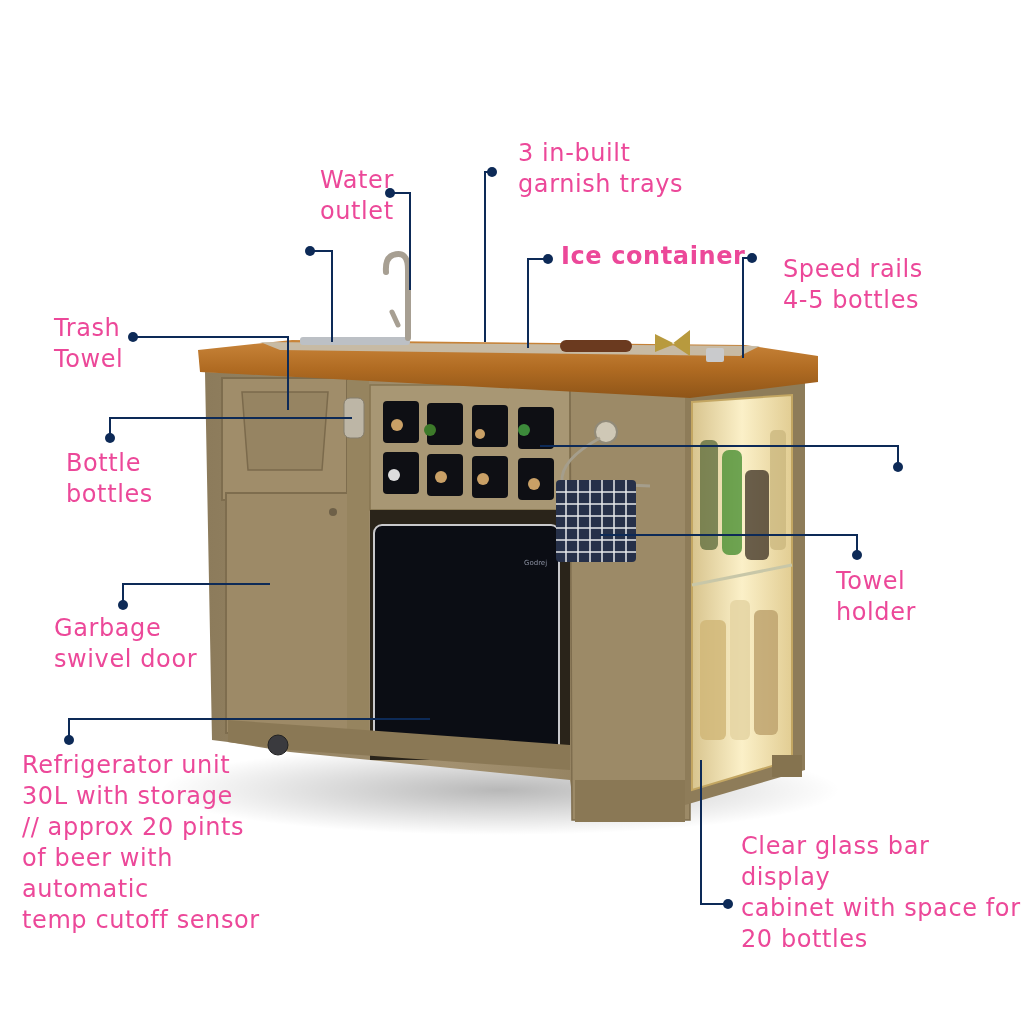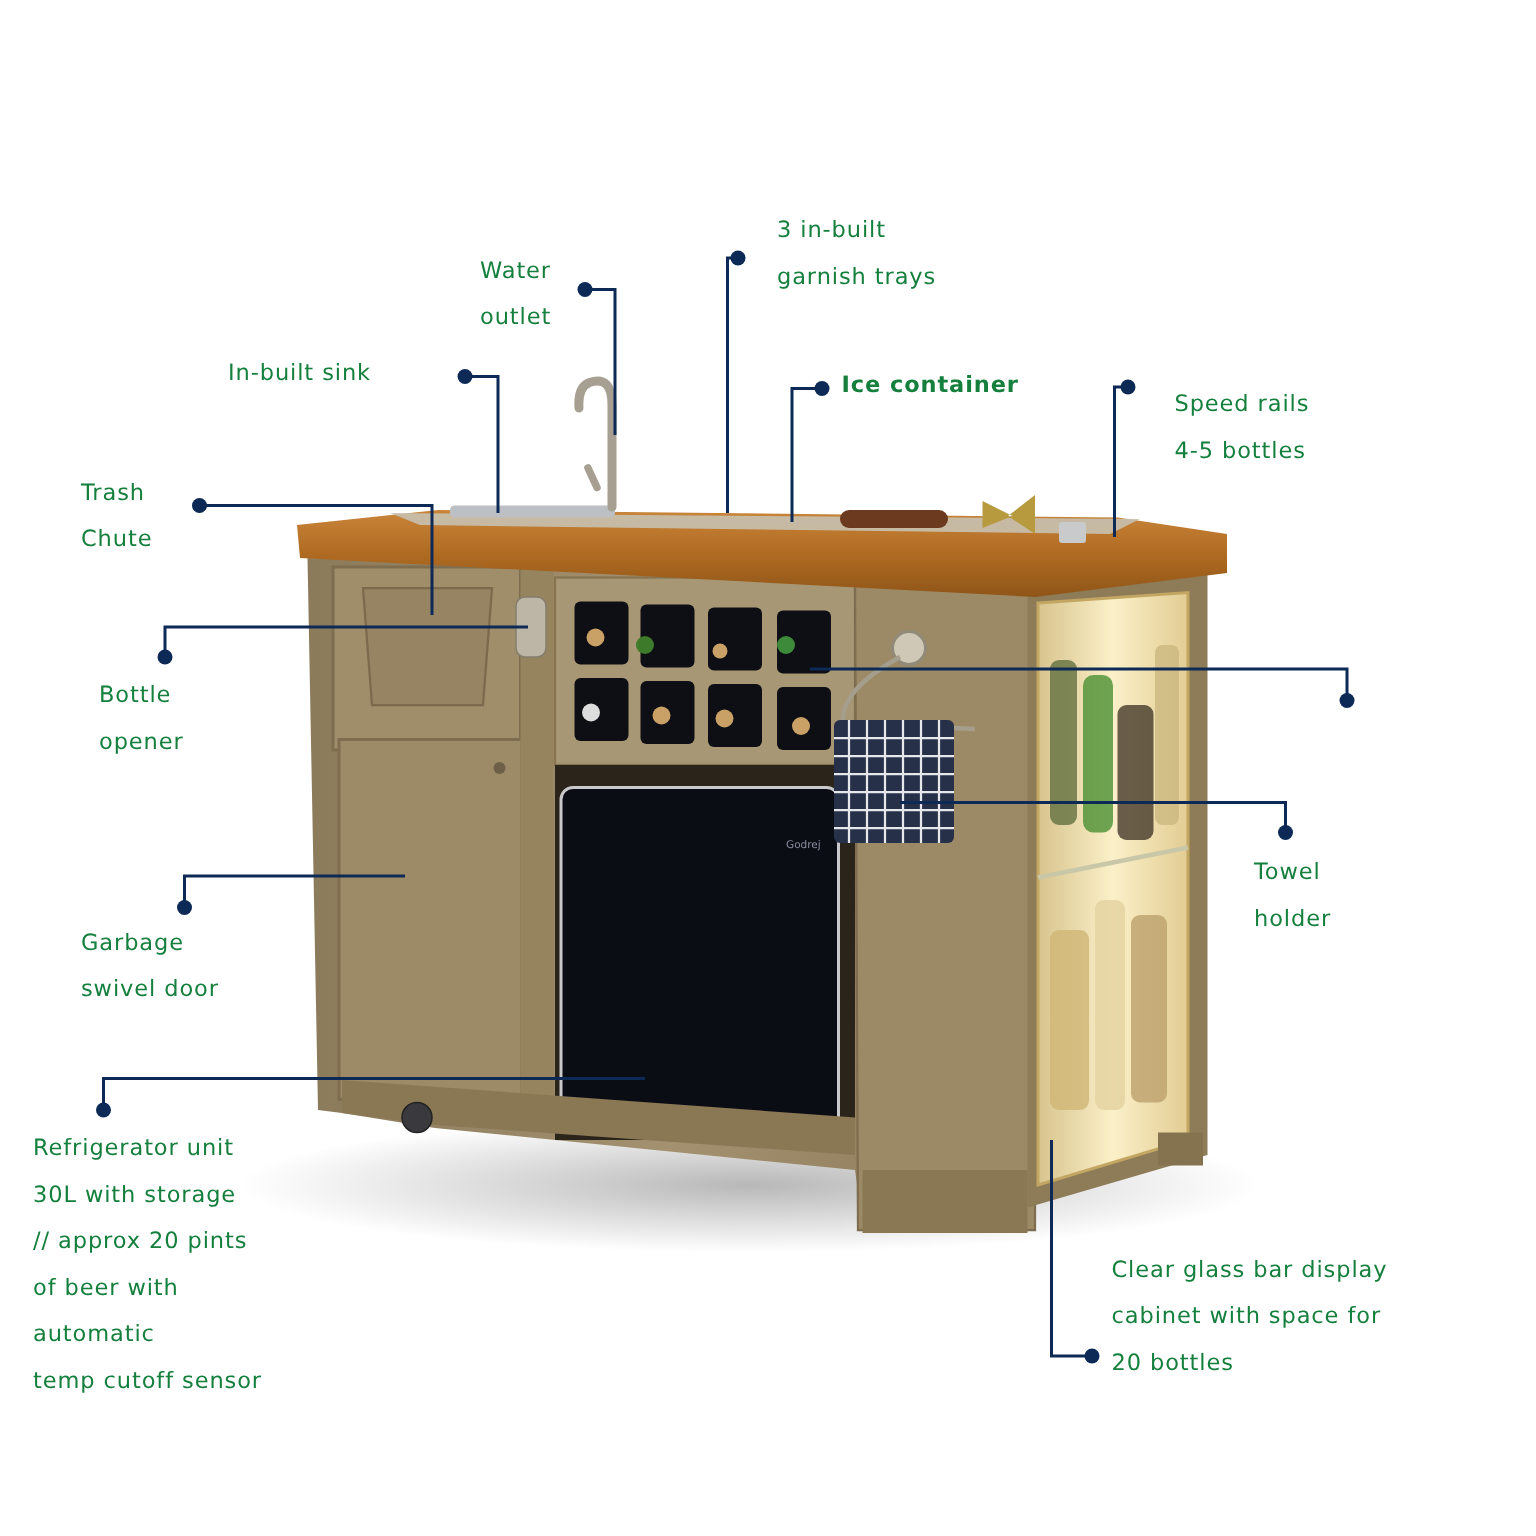--- a/index.html
+++ b/index.html
@@ -1,18 +1,18 @@
 <!DOCTYPE html>
 <html><head>
 <meta charset="utf-8">
 <style>
   html,body{margin:0;padding:0;background:#ffffff;}
   body{width:1024px;height:1024px;position:relative;overflow:hidden;font-family:"Liberation Sans",sans-serif;}
   .canvas{position:absolute;left:0;top:0;width:1024px;height:1024px;}
-  .lbl{position:absolute;color:#15803d;font-size:15px;line-height:31px;letter-spacing:0.6px;white-space:pre-line;font-family:"DejaVu Sans",sans-serif;font-weight:400;}
+  .lbl{position:absolute;color:#ec4899;font-size:24px;line-height:31px;letter-spacing:0.6px;white-space:pre-line;font-family:"DejaVu Sans",sans-serif;font-weight:400;}
   svg{position:absolute;left:0;top:0;}
 </style>
 </head>
 <body>
 
 <div class="canvas">
 
   <svg width="1024" height="1024">
     <defs>
       <linearGradient id="wood" x1="0" y1="0" x2="0" y2="1">
@@ -159,28 +159,27 @@
       <circle cx="123" cy="605" r="5"></circle>
       <circle cx="69" cy="740" r="5"></circle>
       <circle cx="728" cy="904" r="5"></circle>
     </g>
   </svg>
 
   <div class="lbl" style="left:300px;top:165px;margin-left:20px;">Water
 outlet</div>
   <div class="lbl" style="left:518px;top:138px;">3 in-built
 garnish trays</div>
-  <div class="lbl" style="left:152px;top:233px;">In-built sink</div>
   <div class="lbl" style="left:561px;top:241px;font-weight:bold;">Ice container</div>
   <div class="lbl" style="left:783px;top:223px;margin-top:31px;">Speed rails
 4-5 bottles</div>
   <div class="lbl" style="left:54px;top:313px;">Trash
-Chute</div>
+Towel</div>
   <div class="lbl" style="left:66px;top:448px;">Bottle
-opener</div>
+bottles</div>
   <div class="lbl" style="left:836px;top:566px;">Towel
 holder</div>
   <div class="lbl" style="left:54px;top:613px;">Garbage
 swivel door</div>
   <div class="lbl" style="left:22px;top:750px;">Refrigerator unit
 30L with storage
 // approx 20 pints
 of beer with
 automatic
 temp cutoff sensor</div>

